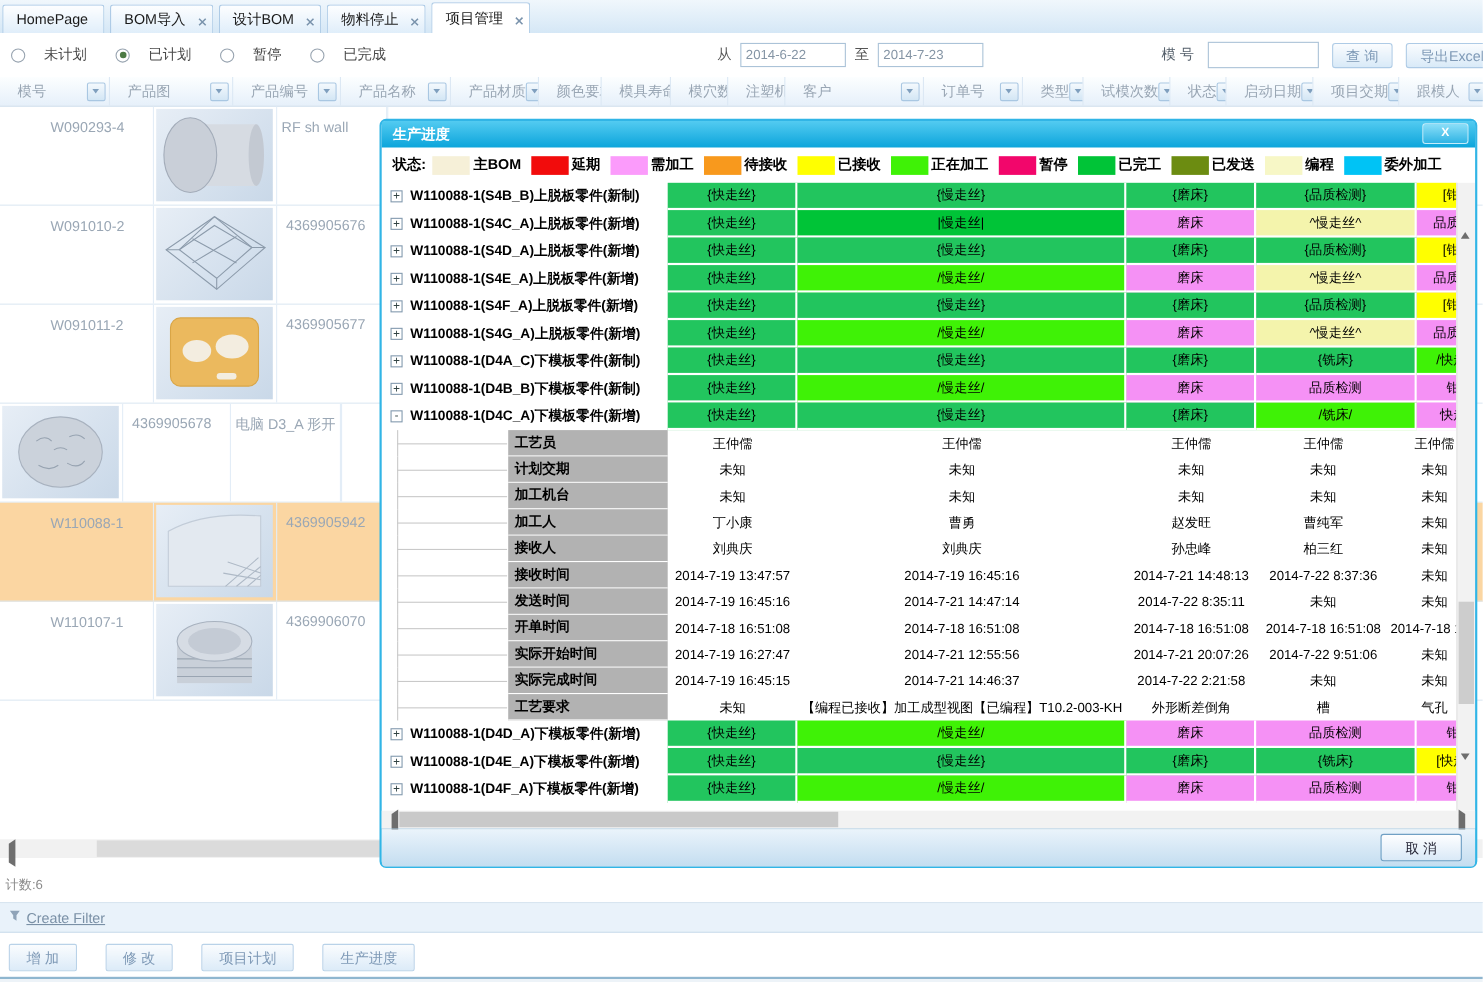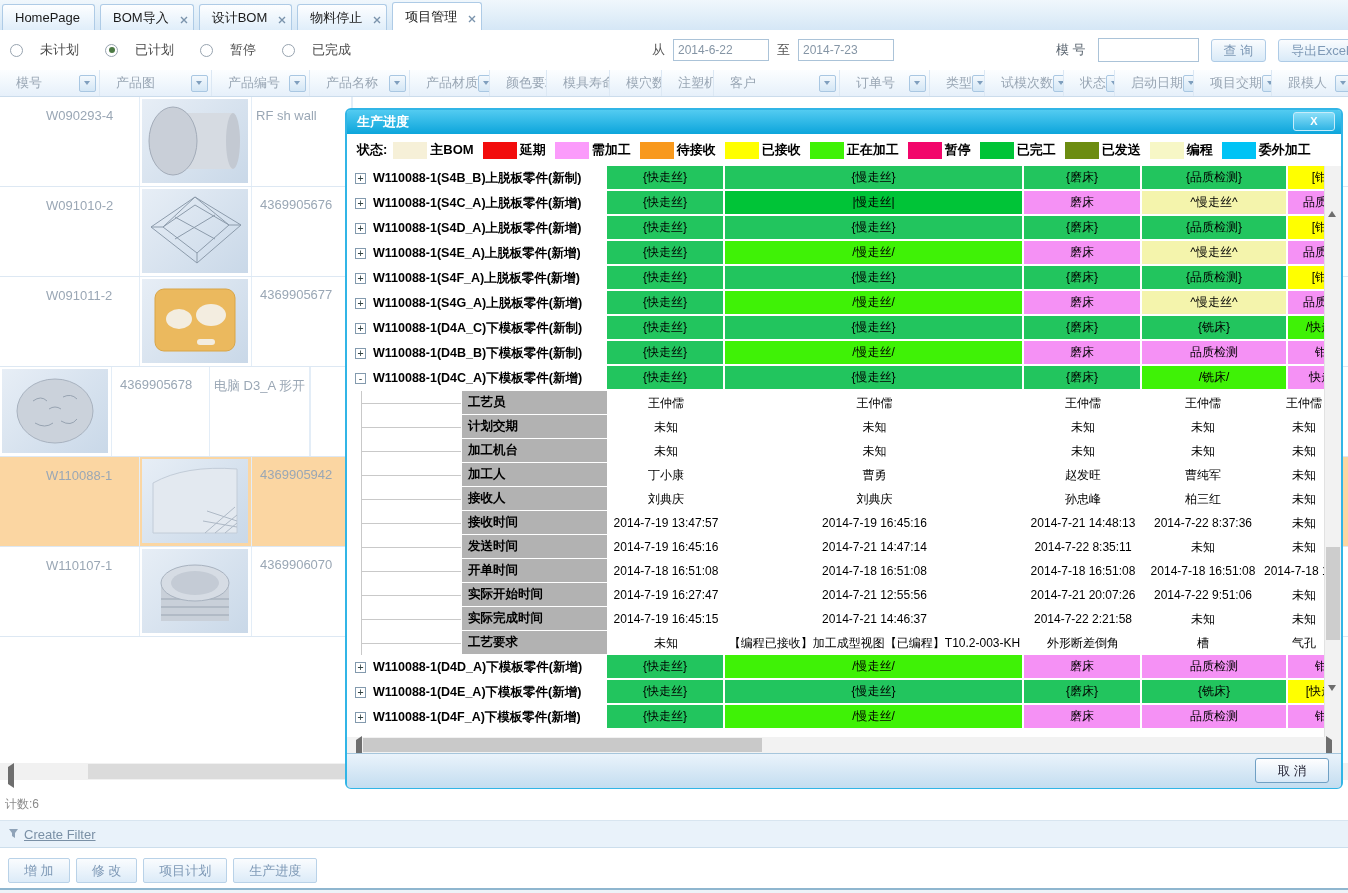--- a/index.html
+++ b/index.html
@@ -55,21 +55,21 @@
   .hs-arrow{position:absolute;left:4px;top:4px;}
   .hs-thumb{position:absolute;left:88px;width:952px;top:1px;height:15px;background:#DBDBDB;}
   .tri-left{width:0;height:0;border:4.5px solid transparent;border-right:6px solid #6E6E6E;}
   .tri-right{width:0;height:0;border:4.5px solid transparent;border-left:6px solid #6E6E6E;}
   .tri-up{width:0;height:0;border:4.5px solid transparent;border-bottom:6px solid #6E6E6E;}
   .tri-down{width:0;height:0;border:4.5px solid transparent;border-top:6px solid #6E6E6E;}
   .count{position:absolute;left:5px;top:796px;font-size:12px;color:#8a8a8a;}
   .filterband{position:absolute;left:0;right:0;top:820px;height:28px;background:#E9F2FA;border-top:1px solid #D8E5F0;
               border-bottom:1px solid #CCDEEC;display:flex;align-items:center;padding-left:8px;gap:5px;box-sizing:border-box;}
   .filterlink{color:#7A90A6;font-size:13px;text-decoration:underline;}
-  .actions{position:absolute;left:8px;top:858px;display:flex;gap:6px;}
+  .actions{position:absolute;left:8px;top:858px;display:flex;gap:26px;}
   .abtn{height:25px;background:linear-gradient(#FAFCFE,#DCEBF8);border:1px solid #B9D2E8;border-radius:2px;
         color:#7E99B6;font-size:13px;padding:0 15px;line-height:23px;white-space:nowrap;}
   .bottomline{position:absolute;left:0;top:888px;width:100%;height:2px;background:#8FB6CF;}
   .bottomfill{position:absolute;left:0;top:890px;width:100%;height:3px;background:#EDF3F8;}
 
   
   .modal{position:absolute;left:345px;top:108px;width:998px;height:681px;background:#fff;border:2px solid #31B5E6;
          border-radius:6px;box-sizing:border-box;z-index:20;}
   .mtitle{height:24px;background:linear-gradient(#53CBF1,#0CA5DB);color:#fff;font-weight:bold;font-size:13px;
           line-height:24px;padding-left:10px;border-radius:3px 3px 0 0;position:relative;}

